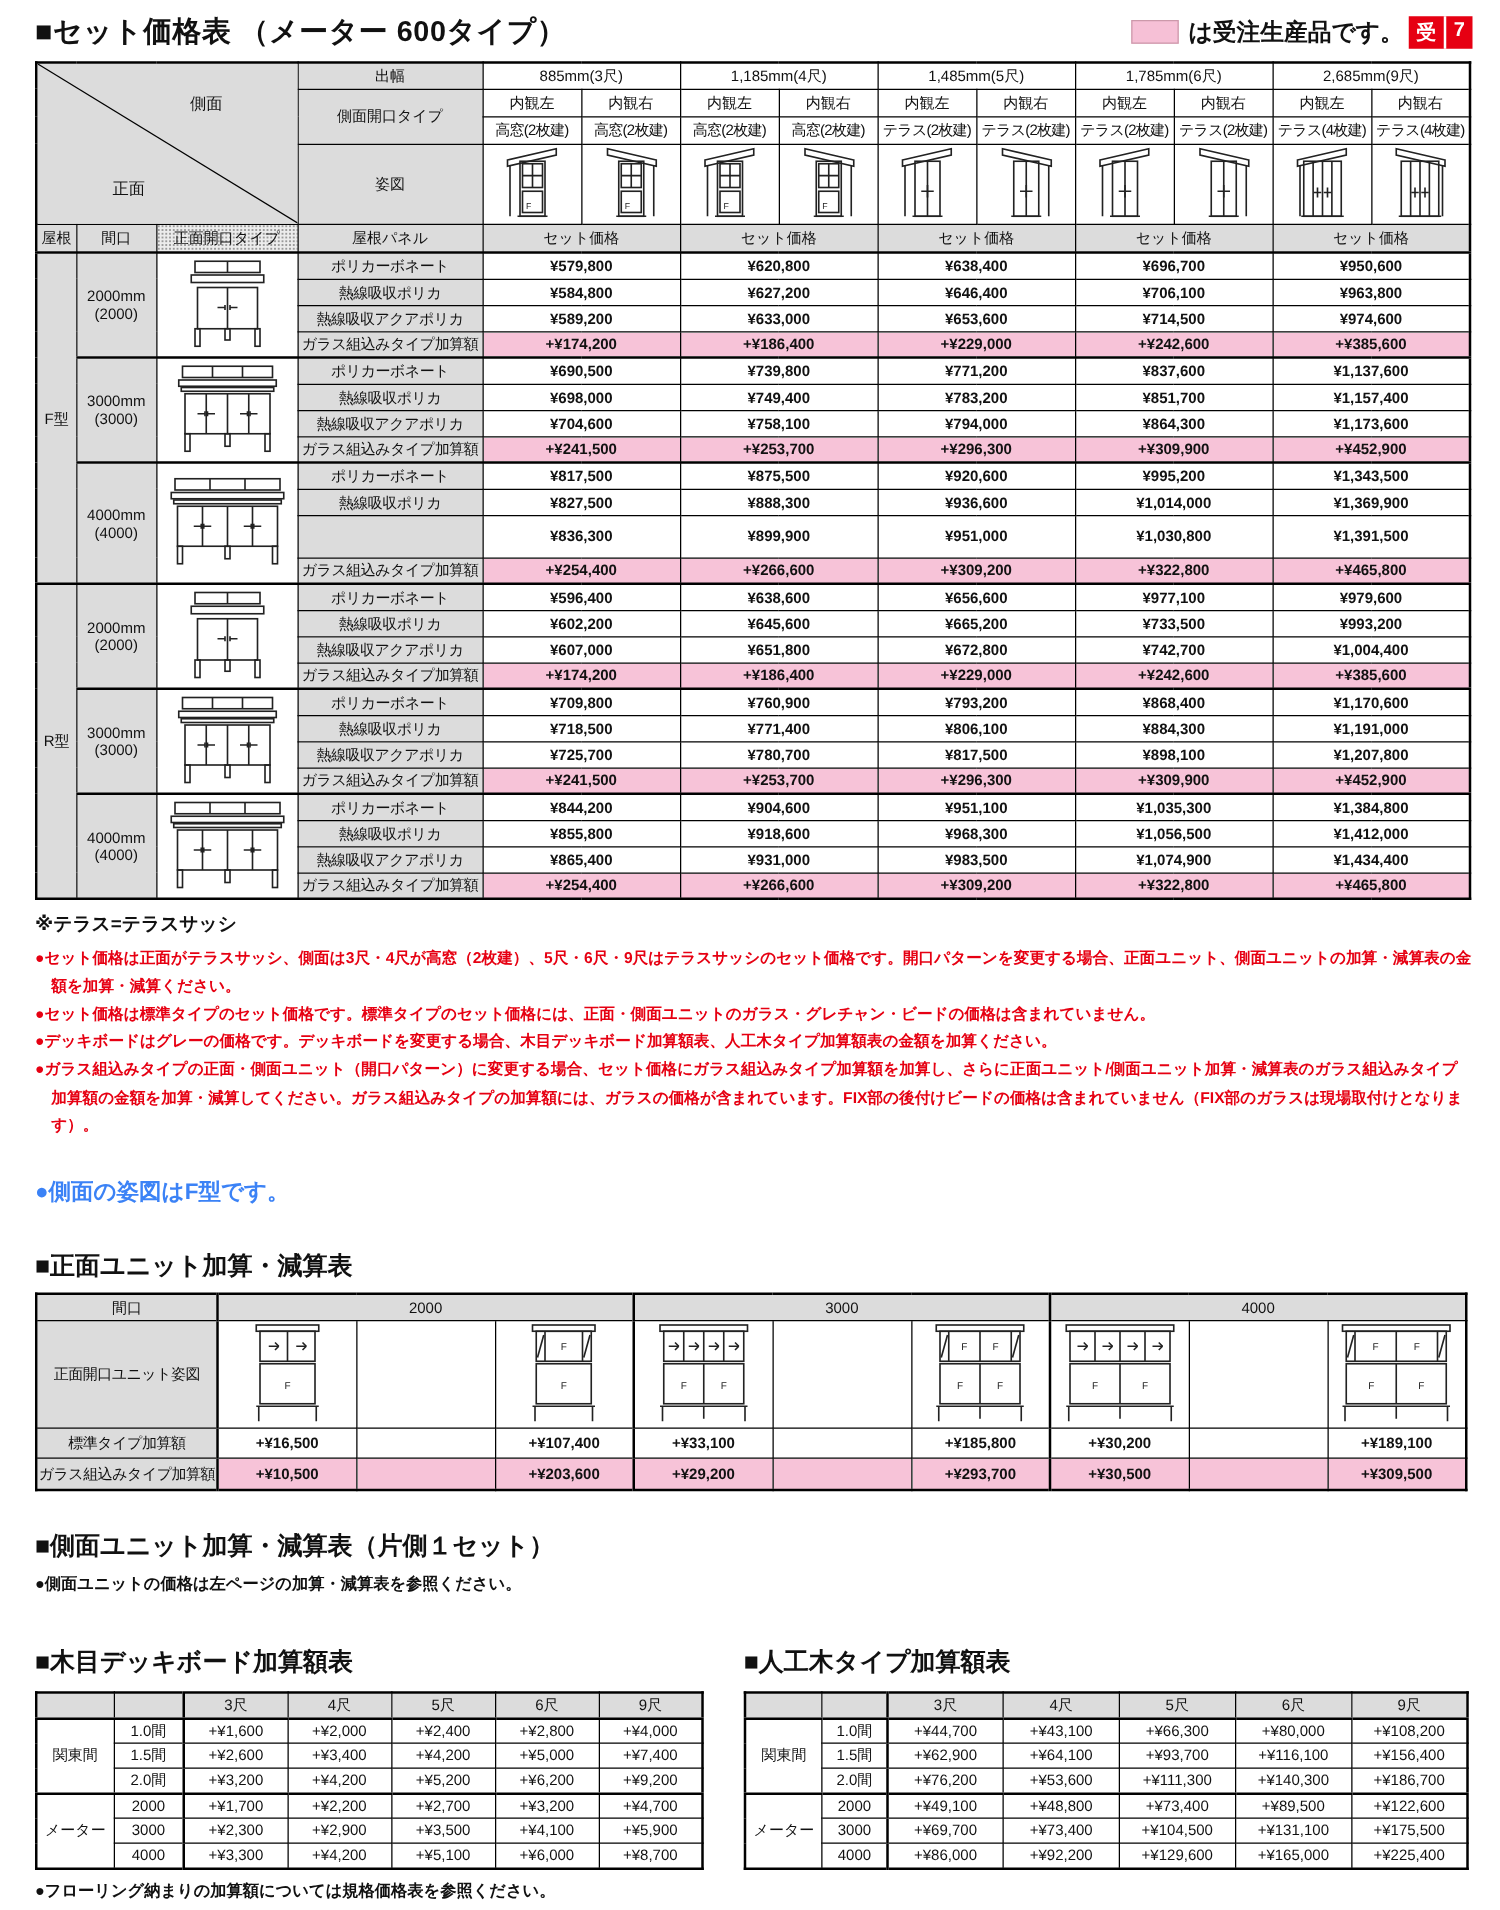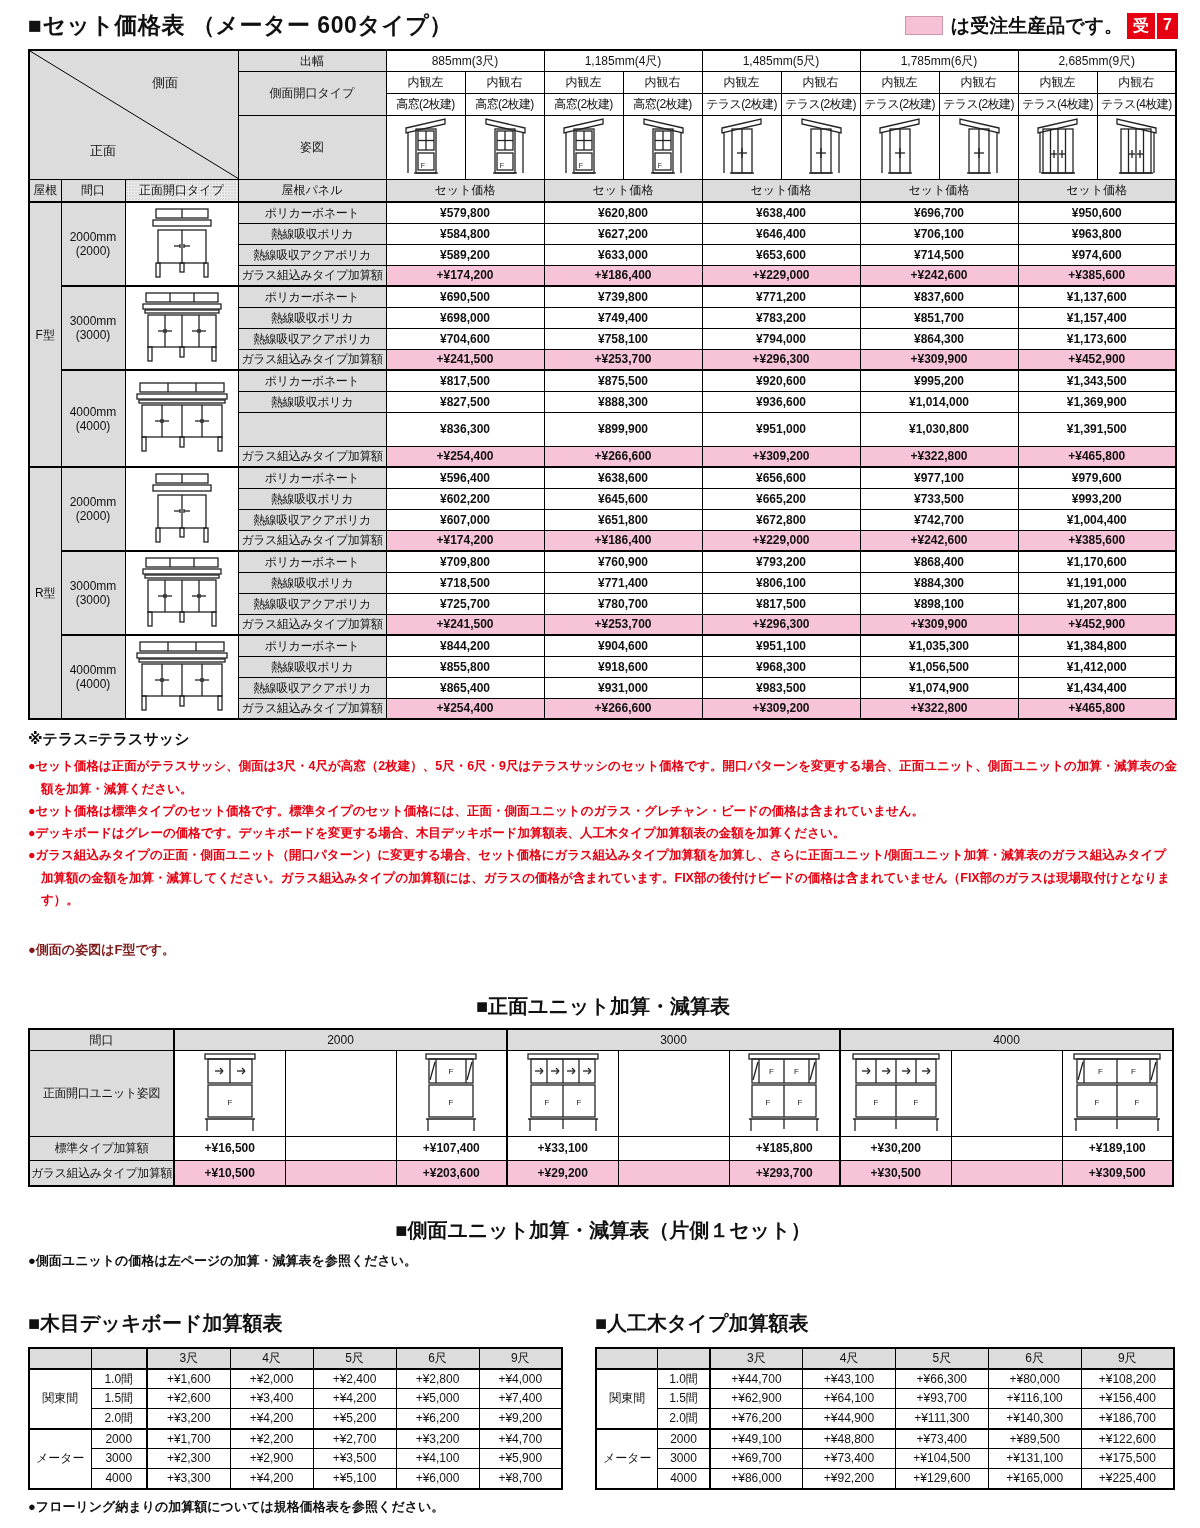--- a/index.html
+++ b/index.html
@@ -35,23 +35,23 @@
   .corner .c-bot{position:absolute;bottom:20px;left:60px;font-size:13px;}
   .gfirst{border-left:2px solid #000 !important;}
   .vfirst{border-left:2px solid #000 !important;}
   .thick-top td{border-top:2px solid #000;}
   tr.gstart td{border-top:2px solid #000;}
   tr.head td{border-bottom:2px solid #000;}
 
   .terrace-note{font-size:15px;font-weight:bold;margin:10px 0 6px;}
   .red-notes p{color:#E60012;font-weight:bold;font-size:12.5px;line-height:1.78;margin:0;
     padding-left:13px;text-indent:-13px;}
-  .side-fig-note{color:#7f1d1d;font-weight:bold;font-size:13px;margin:30px 0 0;}
-
-  .sec-title{font-size:20px;font-weight:bold;margin:0;text-align:center;}
+  .side-fig-note{color:#3b82f6;font-weight:bold;font-size:18px;margin:30px 0 0;}
+
+  .sec-title{font-size:20px;font-weight:bold;margin:0;}
   #front-title{margin-top:34px;margin-bottom:8px;}
   #side-title{margin-top:30px;}
   .side-note{font-size:13px;font-weight:bold;margin:8px 0 0;}
 
   .bottom-tables{display:flex;margin-top:40px;gap:30px;align-items:flex-start;}
   .bt-left{width:537px;}
   .bt-right{width:580px;}
   .bt-title{font-size:20px;font-weight:bold;margin:0 0 10px;}
   .wood-note{font-size:13px;font-weight:bold;margin:8px 0 0;}
 
@@ -878,21 +878,21 @@
                 <td class="hc">1.5間</td>
                 <td class="aval vfirst">+¥62,900</td>
                 <td class="aval">+¥64,100</td>
                 <td class="aval">+¥93,700</td>
                 <td class="aval">+¥116,100</td>
                 <td class="aval">+¥156,400</td>
               </tr>
               <tr style="height:20px">
                 <td class="hc">2.0間</td>
                 <td class="aval vfirst">+¥76,200</td>
-                <td class="aval">+¥44,900</td>
+                <td class="aval">+¥53,600</td>
                 <td class="aval">+¥111,300</td>
                 <td class="aval">+¥140,300</td>
                 <td class="aval">+¥186,700</td>
               </tr>
               <tr style="height:20px" class="gstart">
                 <td rowspan="3" class="hc">メーター</td>
                 <td class="hc">2000</td>
                 <td class="aval vfirst">+¥49,100</td>
                 <td class="aval">+¥48,800</td>
                 <td class="aval">+¥73,400</td>

